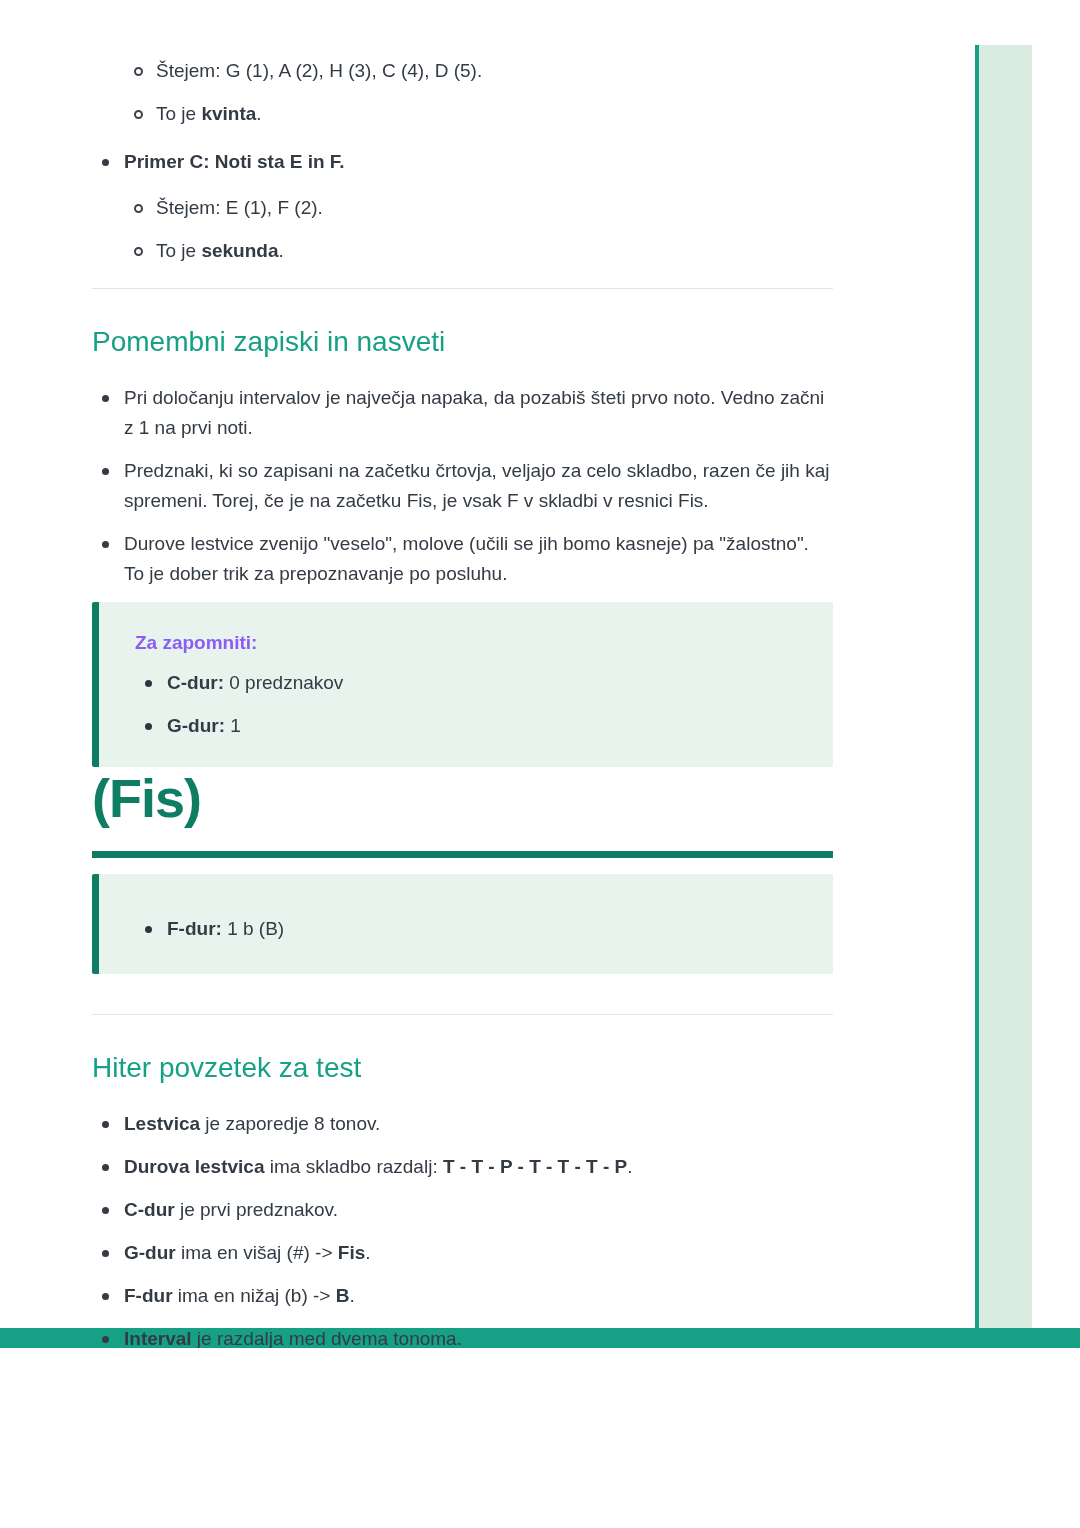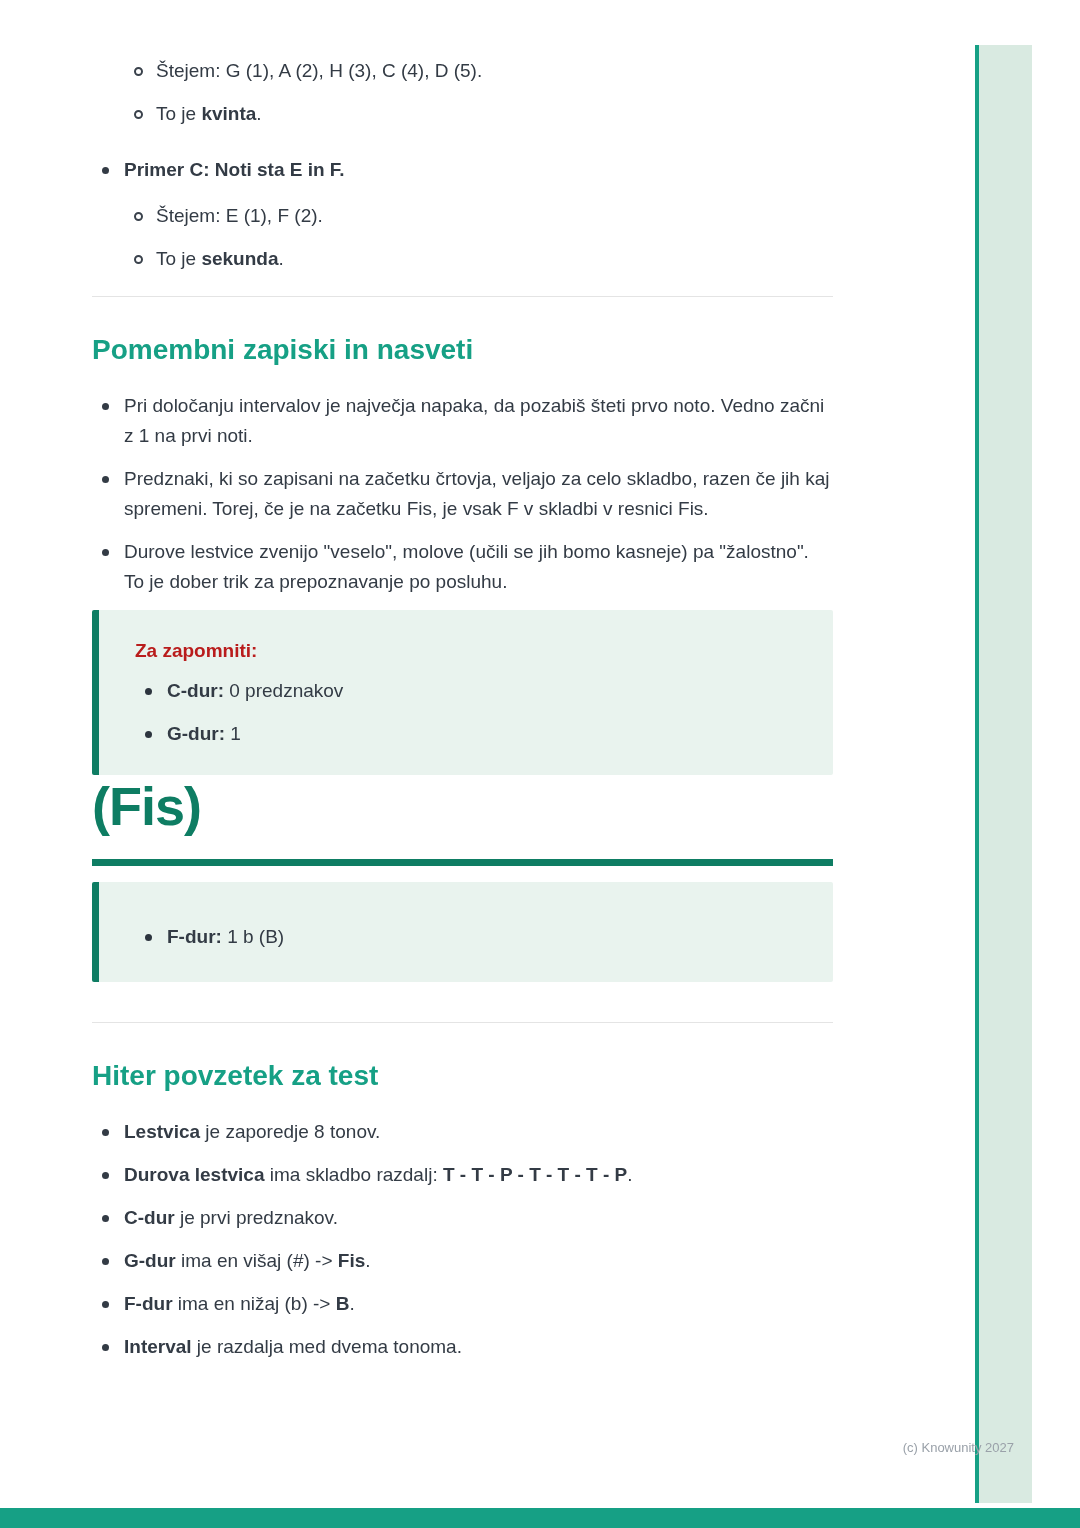--- a/index.html
+++ b/index.html
@@ -3,21 +3,21 @@
 <meta charset="utf-8">
 <style>
   * { margin:0; padding:0; box-sizing:border-box; }
   html, body { background:#ffffff; }
   body {
     width:1080px; height:1528px;
     font-family:"Liberation Sans","DejaVu Sans",sans-serif;
     color:var(--text,#333b45);
     overflow:hidden;
   }
-  .page { position:relative; width:1080px; height:1528px; background:#fff; overflow:hidden; }
+  .page { position:relative; width:1080px; height:1348px; background:#fff; overflow:hidden; }
 
   
   .side-strip {
     position:absolute; left:975px; top:45px; width:57px; height:1458px;
     background:var(--side-strip-bg,#d9eae1);
     border-left:4px solid var(--accent,#16a085);
   }
 
   
   .bottom-bar {
@@ -37,48 +37,48 @@
   ul.blist > li { position:relative; font-size:19px; line-height:30px; margin-bottom:13px; }
   ul.lvl1 > li { padding-left:32px; }
   ul.lvl2 > li { padding-left:64px; }
   .marker { position:absolute; border-radius:50%; }
   .marker.disc { width:7px; height:7px; background:#333b45; top:12px; }
   .marker.ring { width:9px; height:9px; border:2px solid #3a424c; background:transparent; top:11px; }
   ul.lvl1 > li > .marker { left:10px; }
   ul.lvl2 > li > .marker { left:42px; }
 
   .group-a { margin-top:0; }
-  .group-b { margin-top:26px; }
+  .group-b { margin-top:18px; }
   .group-b > li { margin-bottom:2px; }
   .group-c { margin-top:16px; }
 
   .b { font-weight:700; }
   .i { }
 
   hr.divider { border:none; border-top:1px solid var(--divider,#e4e4e4); }
   .d1 { margin-top:22px; }
   .d2 { margin-top:40px; }
 
   .section-title {
     margin-top:34px;
-    font-size:28px; line-height:38px; font-weight:700;
+    font-size:28px; line-height:38px; font-weight:400;
     color:var(--accent,#16a085);
   }
   .notes { margin-top:22px; }
   .notes > li { line-height:32px; }
 
   .callout {
     background:var(--callout-bg,#e9f3ee);
     border-left:7px solid var(--accent-dark,#0e7d63);
     border-radius:2px;
     padding:26px 36px;
   }
   .c1 { margin-top:12px; }
   .c2 { margin-top:16px; padding:30px 36px; }
-  .callout-title { font-weight:700; font-size:19px; line-height:30px; color:#b91c1c; }
+  .callout-title { font-weight:700; font-size:19px; line-height:30px; color:#8b5cf6; }
   .callout-list { margin-top:10px; }
   .callout-list > li { margin-bottom:12px; }
   .callout-list > li:last-child { margin-bottom:0; }
   .callout .marker.disc { background:#2c343e; }
 
   .big-title {
     font-size:54px; line-height:62px; font-weight:700; letter-spacing:-1px;
     color:var(--accent-dark,#0e7d63);
   }
   .rule { margin-top:22px; height:7px; background:var(--accent-dark,#0e7d63); }

